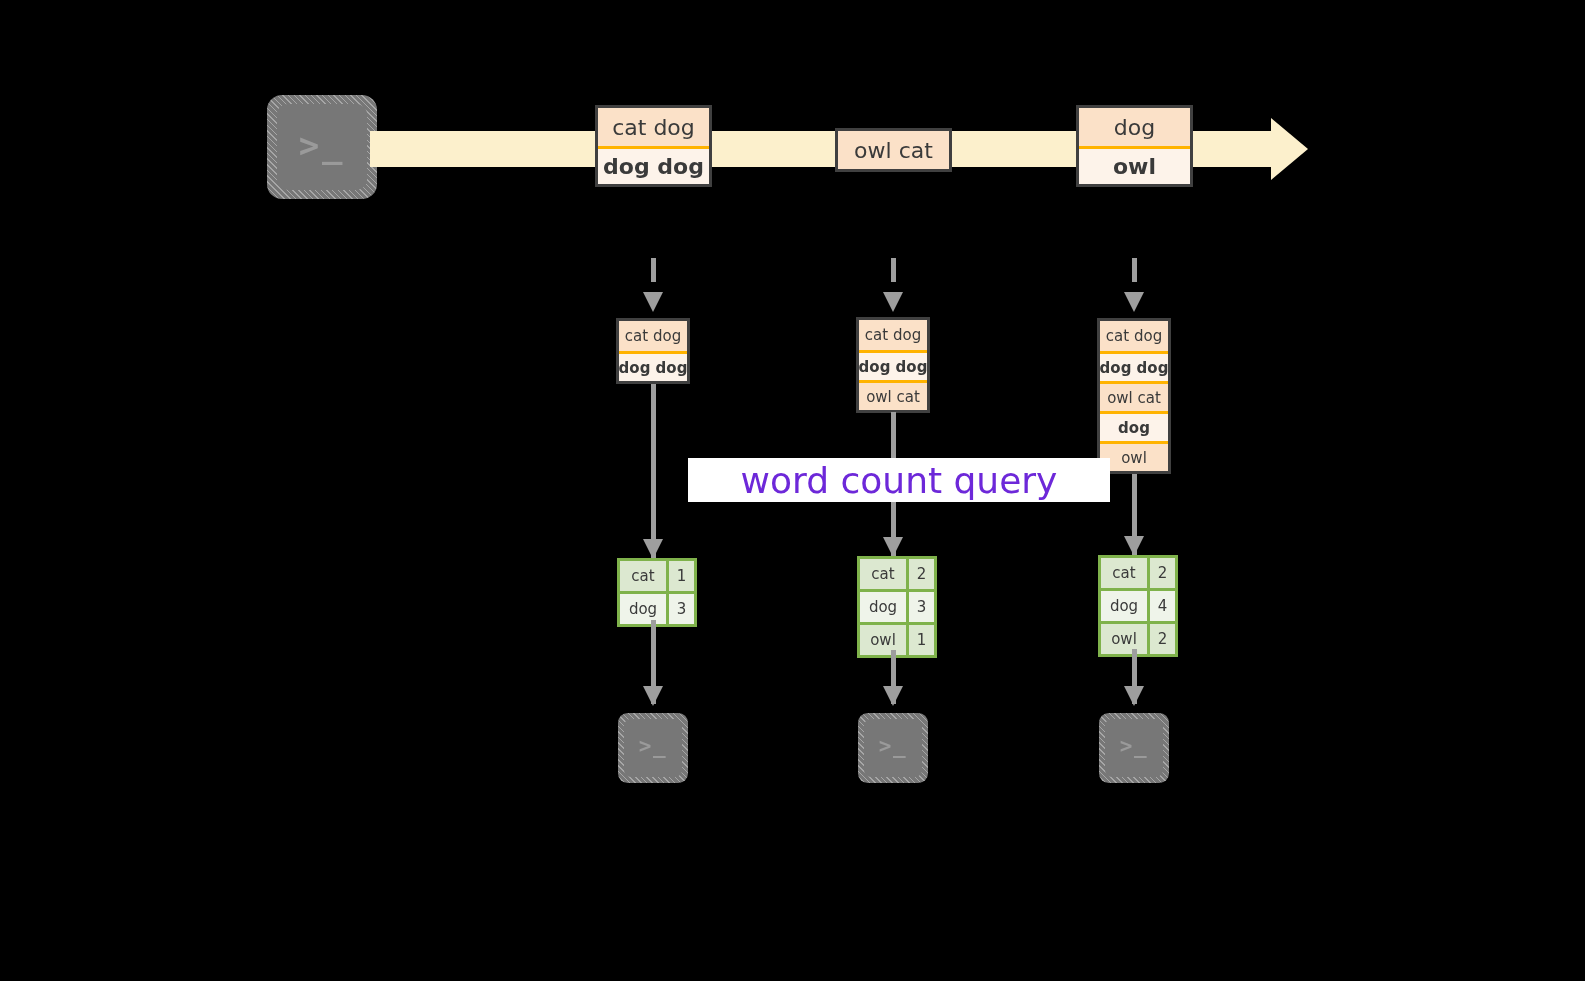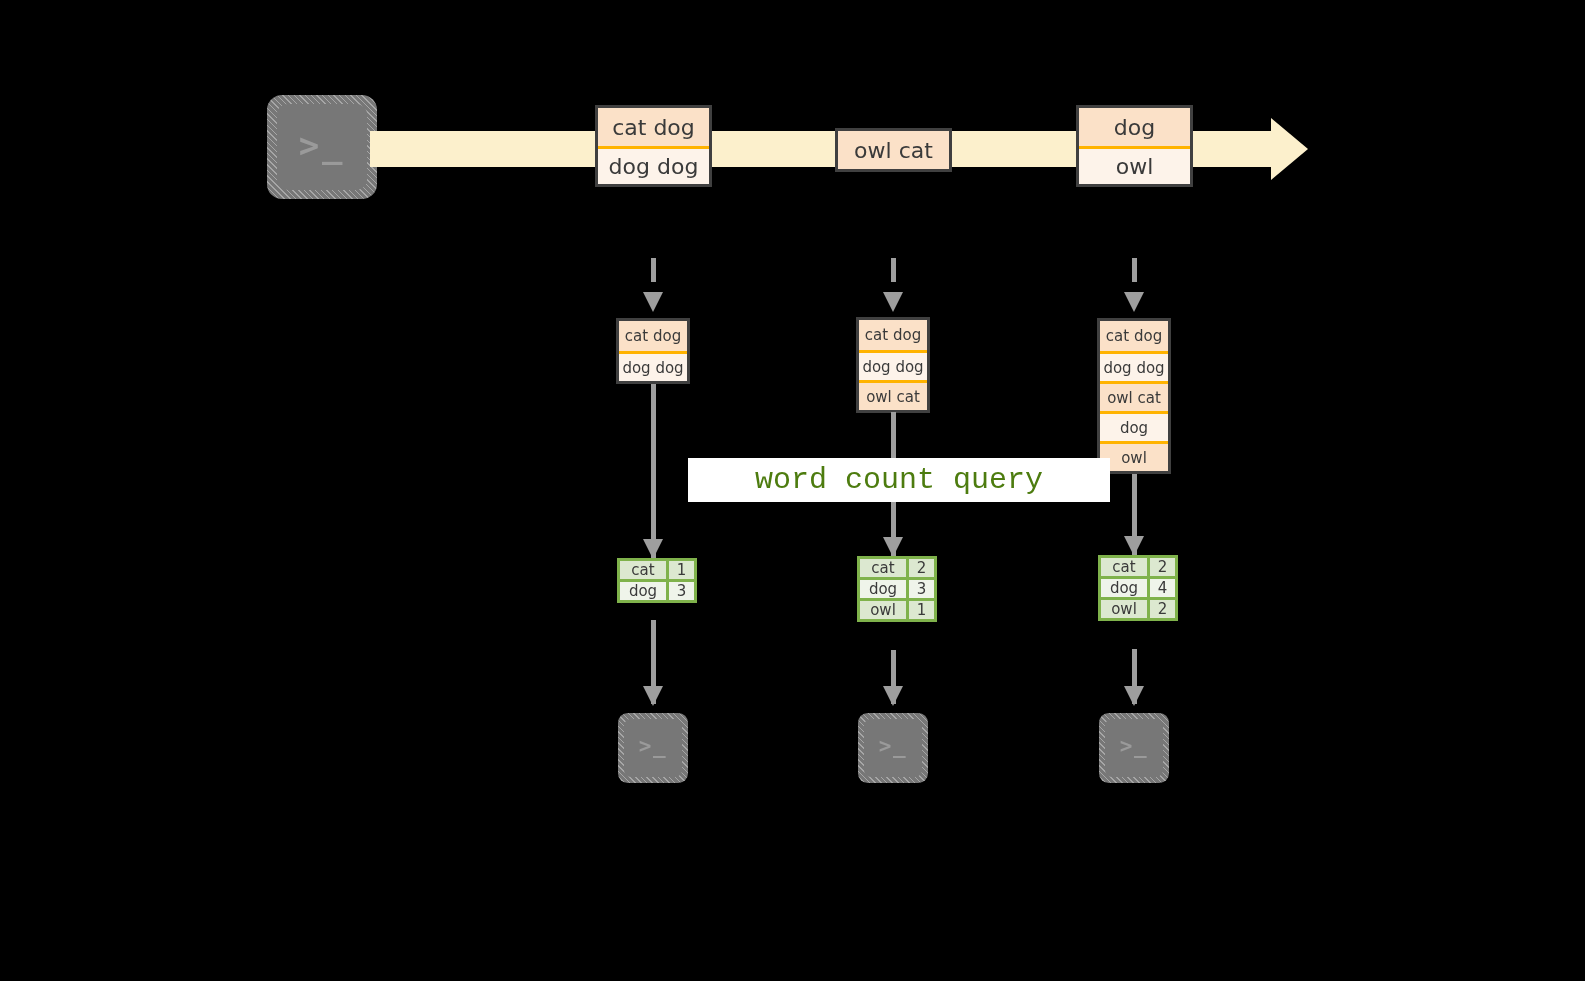--- a/index.html
+++ b/index.html
@@ -77,38 +77,38 @@
   }
   .msgbox .row {
     box-sizing: border-box;
     display: flex;
     align-items: center;
     justify-content: center;
     color: #3a3a3a;
     white-space: nowrap;
   }
   .msgbox .row.shade-a { background: #FBE1C8; }
-  .msgbox .row.shade-b { background: #FDF3EA; }
+  .msgbox .row.shade-b { background: #FDF3EA; font-weight: bold; }
   .msgbox .row + .row { border-top: 3px solid #FFB300; }
 
   .stream-msg .row { height: 38px; font-size: 22px; }
   .stream-msg.single .row { height: 38px; }
 
   .agg-msg .row { height: 30px; font-size: 15px; }
 
   
   .restable {
     position: absolute;
     box-sizing: border-box;
     border: 3px solid #7FB24B;
     background: #EEF4E8;
   }
   .restable .trow {
     display: flex;
-    height: 18px;
+    height: 30px;
   }
   .restable .trow + .trow { border-top: 3px solid #7FB24B; }
   .restable .tcell {
     box-sizing: border-box;
     display: flex;
     align-items: center;
     justify-content: center;
     color: #3a3a3a;
     font-size: 15px;
     white-space: nowrap;
@@ -141,24 +141,23 @@
     border-top: 20px solid #9e9e9e;
   }
 
   
   .banner {
     position: absolute;
     background: #FFFFFF;
     display: flex;
     align-items: center;
     justify-content: center;
-    color: #4d7c0f;
-    font-size: 30px;
+    color: #6d28d9;
+    font-size: 36px;
     white-space: nowrap;
-    font-family: Liberation Mono, monospace;
   }
 </style>
 </head>
 <body>
 
 <div id="canvas">
 
   <div class="term term-big" style="left:267px; top:95px;">
     <div class="term-inner"></div>
     <div class="term-glyph">&gt;_</div>

